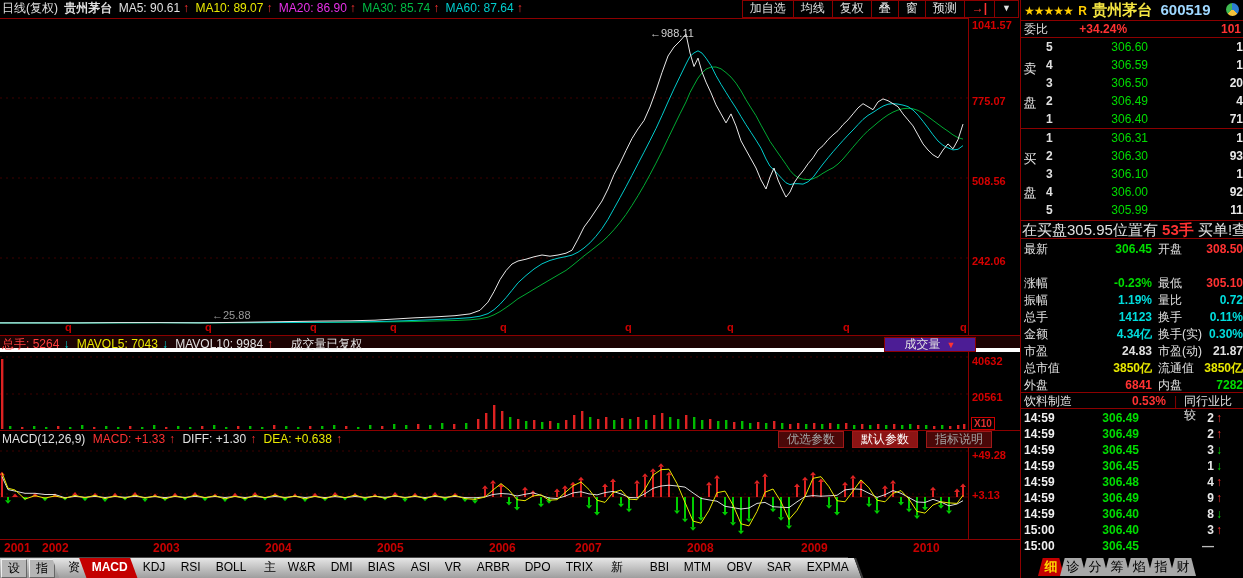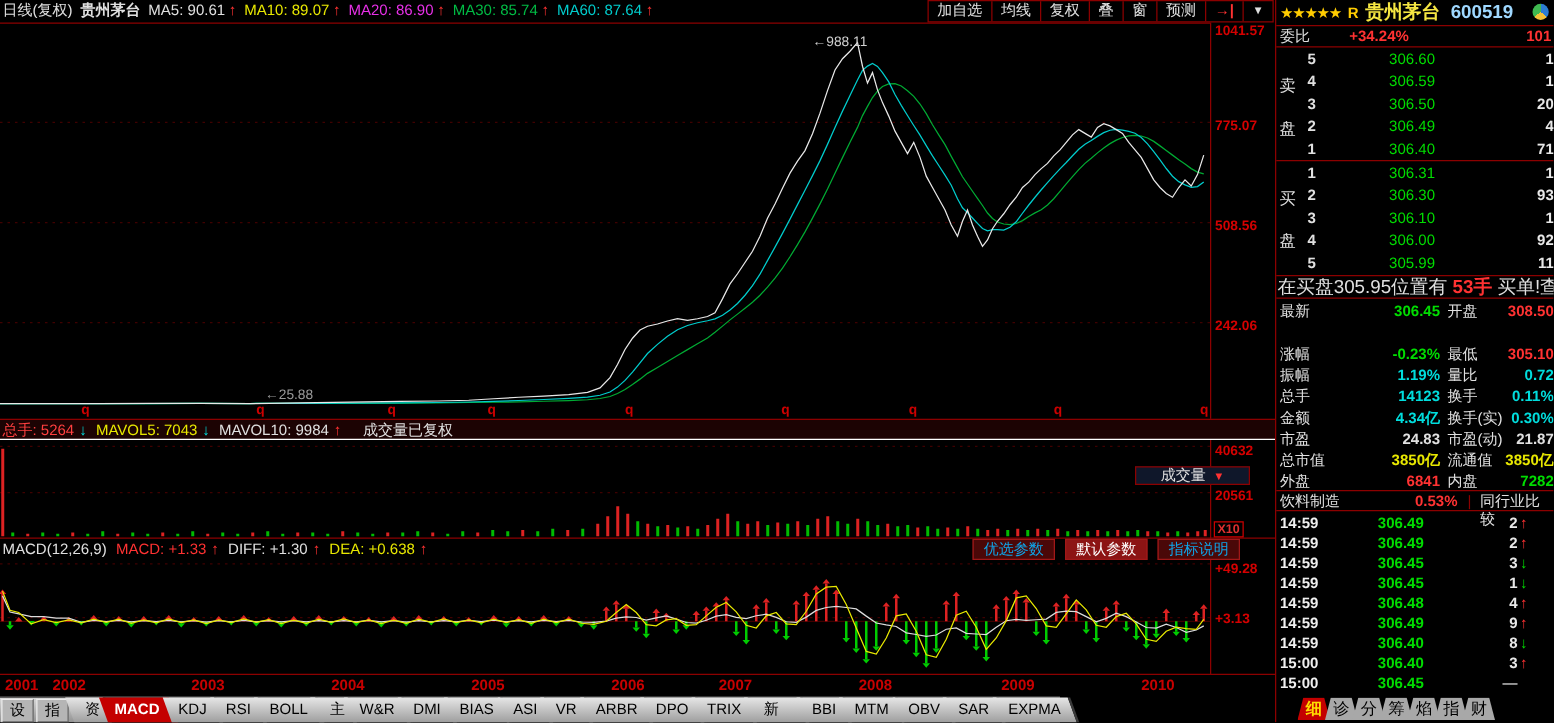--- a/index.html
+++ b/index.html
@@ -12,29 +12,29 @@
   .up-arrow{color:#ff3232;font-weight:bold;}
   .dn-arrow{color:#00dddd;font-weight:bold;}
   .toolbar{right:224px;top:0;height:16px;display:flex;border:1px solid #8c0000;background:#000;}
   .tb-item{padding:0 7px;line-height:15px;border-right:1px solid #8c0000;color:#e0e0e0;cursor:pointer;}
   .tb-icon{color:#ff3232;font-weight:bold;}
   
   .price-pane{left:0;top:18px;width:968px;height:316px;border-top:1px solid #8c0000;}
   .gutter-line{left:968px;top:18px;width:1px;height:522px;background:#8c0000;}
   .axis-label{left:972px;color:#d40000;font-weight:bold;font-size:11px;}
   .vol-header{left:0;top:335px;width:1020px;height:17px;line-height:17px;background:#1c0303;
-              border-top:1px solid #8c0000;border-bottom:1px solid #ffffff;white-space:nowrap;padding-left:2px;box-sizing:border-box;}
+              border-top:1px solid #8c0000;border-bottom:4px solid #ffffff;white-space:nowrap;padding-left:2px;box-sizing:border-box;}
   .vol-header span{margin-right:4px;}
-  .vol-select{left:908px;top:337px;width:90px;height:13px;line-height:13px;border:1px solid #8c0000;
-              background:#0f172a;text-align:center;color:#e0e0e0;cursor:pointer;margin-top:36px;}
+  .vol-select{left:884px;top:337px;width:90px;height:13px;line-height:13px;border:1px solid #8c0000;
+              background:#4c1d95;text-align:center;color:#e0e0e0;cursor:pointer;}
   .vol-select .dd{color:#ff3232;font-size:9px;margin-left:6px;}
   .macd-header{left:2px;top:432px;height:15px;line-height:15px;white-space:nowrap;}
   .macd-header span{margin-right:4px;}
   .param-btn{top:431px;height:15px;line-height:15px;padding:0 8px;background:#4a0808;border:1px solid #a01818;
-             color:#0ea5e9;cursor:pointer;font-size:12px;}
+             color:#a3a3a3;cursor:pointer;font-size:12px;}
   .param-btn.active{background:#8c1414;color:#fff;}
   .x10-box{left:971px;top:417px;border:1px solid #cc0000;color:#e03030;font-size:10px;line-height:11px;padding:0 2px;font-weight:bold;}
   .year-axis{left:0;top:541px;width:1020px;height:15px;}
   .year-label{position:absolute;top:0;color:#c80000;font-weight:bold;font-size:12px;}
   
   .bottom-bar{left:0;top:557px;width:848px;height:21px;background:linear-gradient(#d9d9d9,#8f8f8f);
               display:flex;align-items:stretch;border-top:1px solid #4a4a4a;}
   .sq-btn{margin:1px 1px;padding:0 6px;line-height:17px;background:#b5b5b5;border:1px solid #666;
           border-top-color:#eee;border-left-color:#eee;color:#000;cursor:pointer;font-size:12px;}
   .ind-tab{position:relative;margin-right:-5px;padding:0 9px;line-height:19px;color:#000;cursor:pointer;

